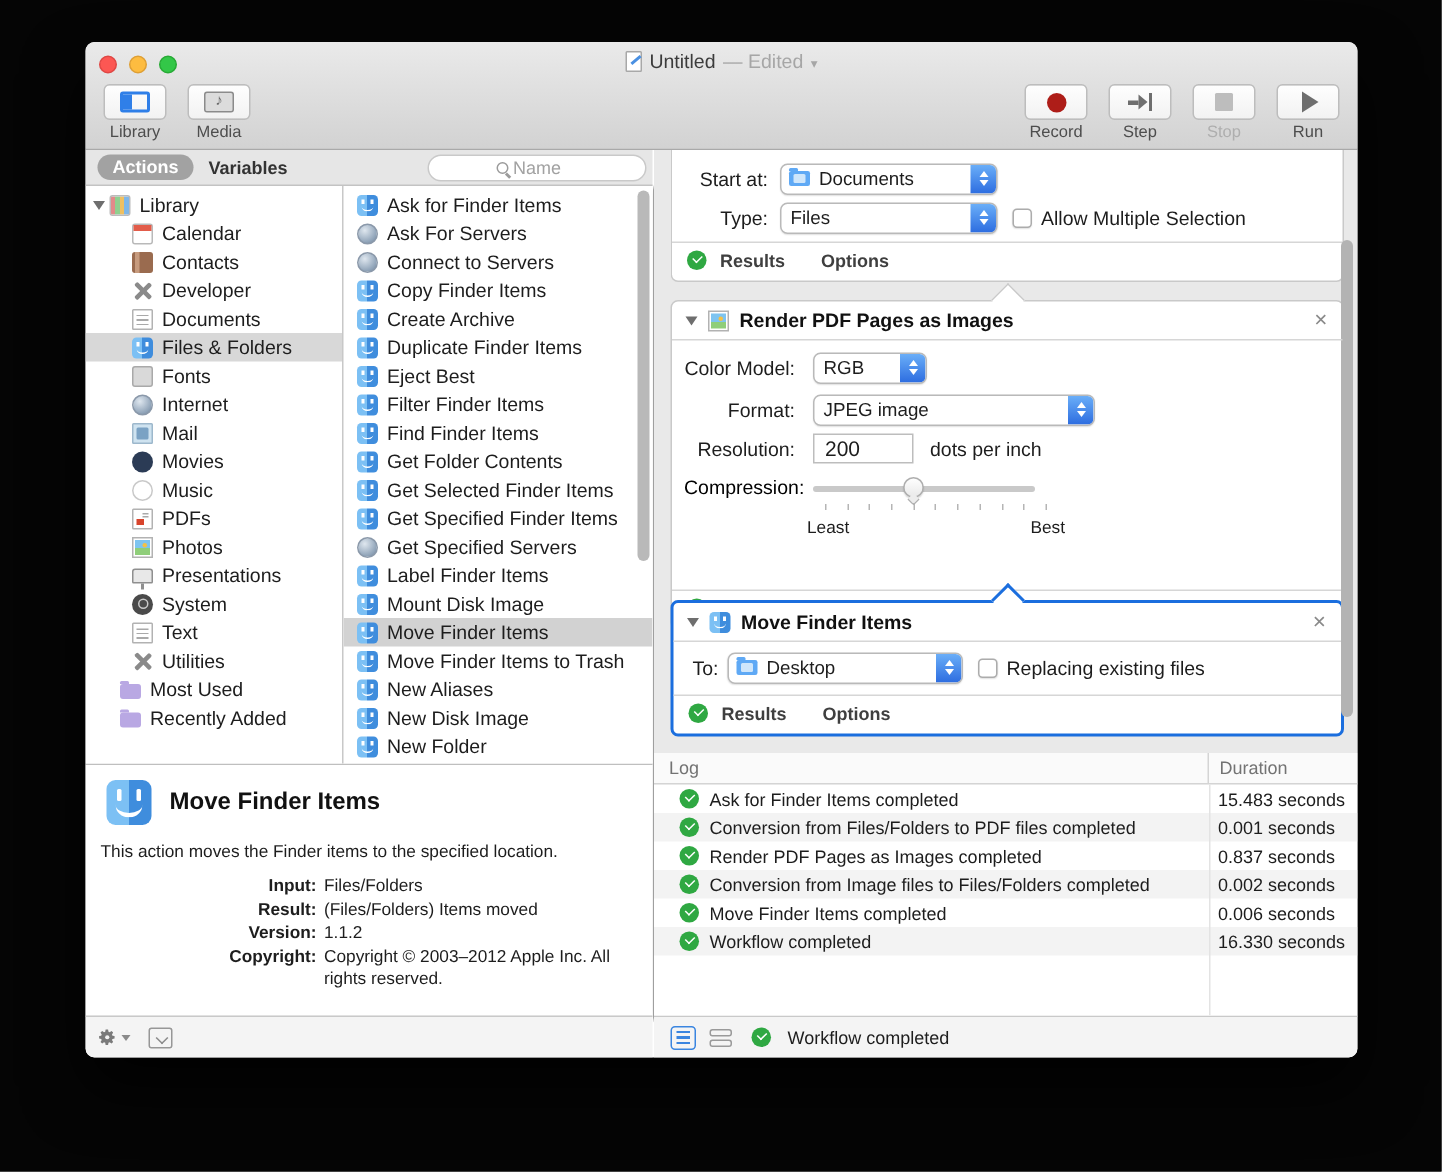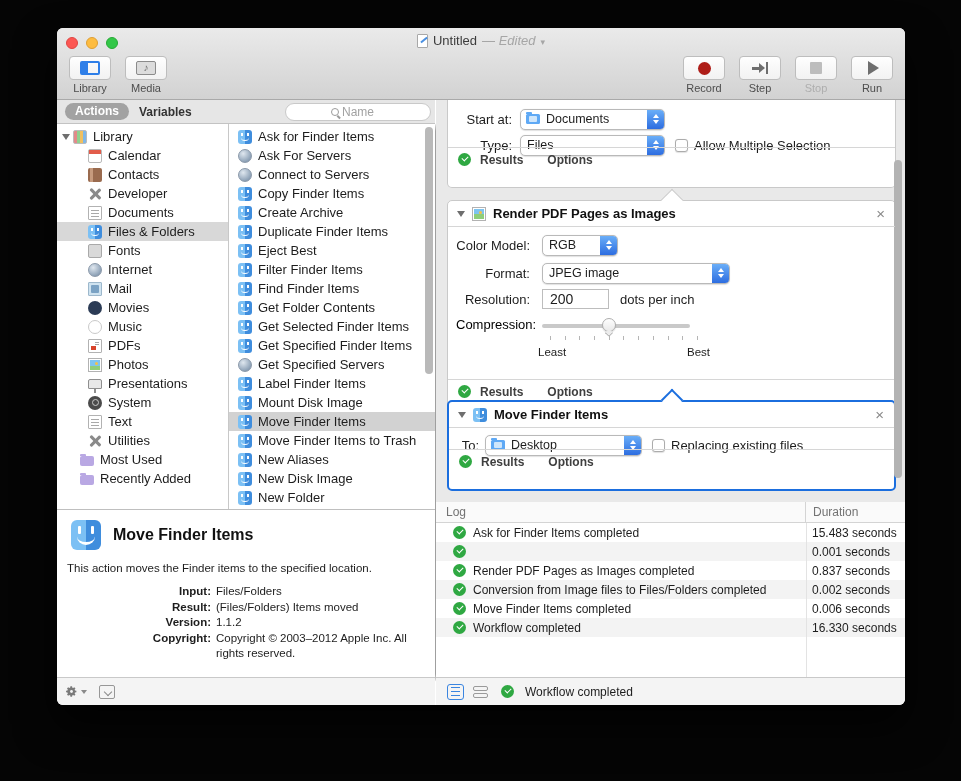--- a/index.html
+++ b/index.html
@@ -10,21 +10,21 @@
   .chrome { position:relative; height:72px; background:linear-gradient(#eaeaea,#d2d2d2); border-bottom:1px solid #a9a9a9; }
   .traffic { position:absolute; left:9px; top:9px; display:flex; gap:8px; }
   .tl { width:12px; height:12px; border-radius:50%; }
   .tl.red { background:#fc5753; border:1px solid #df4744; }
   .tl.yel { background:#fdbc40; border:1px solid #de9f34; }
   .tl.grn { background:#33c748; border:1px solid #27aa35; }
   .titlewrap { position:absolute; top:5px; left:0; right:0; display:flex; justify-content:center; align-items:center; gap:5px; font-size:13px; }
   .doc-ic { width:11px; height:14px; background:#fff; border:1px solid #a8a8a8; border-radius:1px; position:relative; }
   .doc-ic::after { content:""; position:absolute; left:2px; top:4px; width:8px; height:2px; background:#4a90e2; transform:rotate(-40deg); }
   .t-main { color:#3c3c3c; font-weight:bold; font-weight:500; }
-  .t-sub { color:#a6a6a6;font-style:italic; }
+  .t-sub { color:#a6a6a6; }
   .t-chev { color:#a6a6a6; font-size:9px; margin-top:2px; }
 
   .toolbar { position:absolute; top:26px; left:0; right:0; height:46px; display:flex; align-items:flex-start; padding:2px 10px 0 12px; }
   .tbtn { display:flex; flex-direction:column; align-items:center; margin-right:14px; }
   .tbtn .face { width:42px; height:24px; background:linear-gradient(#fefefe,#f2f2f2); border:1px solid #bdbdbd; border-radius:4px; display:flex; align-items:center; justify-content:center; }
   .tbtn .lab { font-size:11px; color:#4d4d4d; margin-top:2px; }
   .tbtn.disabled .lab { color:#aeaeae; }
   .spacer { flex:1; }
   .ic-library { width:20px; height:14px; border:2px solid #2f7fe8; border-radius:2px; position:relative; }
   .ic-library::before { content:""; position:absolute; left:0; top:0; bottom:0; width:6px; background:#2f7fe8; }
@@ -150,21 +150,21 @@
   .chevcap { width:17px; align-self:stretch; background:linear-gradient(#6aaef8,#2d6de0); display:flex; flex-direction:column; align-items:center; justify-content:center; gap:2px; flex:none; }
   .chevcap::before { content:""; width:0; height:0; border-bottom:4px solid #fff; border-left:3.5px solid transparent; border-right:3.5px solid transparent; }
   .chevcap::after { content:""; width:0; height:0; border-top:4px solid #fff; border-left:3.5px solid transparent; border-right:3.5px solid transparent; }
   .fold { width:14px; height:10px; background:#5fa9f5; border-radius:1.5px; position:relative; margin-left:5px; flex:none; }
   .fold::before { content:""; position:absolute; left:0; top:-2px; width:6px; height:2px; background:#5fa9f5; border-radius:1px 1px 0 0; }
   .fold::after { content:""; position:absolute; left:3px; top:2px; width:8px; height:6px; background:#cfe6fb; border-radius:1px; }
   .cbx { width:13px; height:13px; background:#fff; border:1px solid #acacac; border-radius:3px; flex:none; box-shadow:0 .5px 1px rgba(0,0,0,.12); }
   .cbx-lab { font-size:13px; margin-left:6px; }
   .tfield { width:67px; height:20px; border:1px solid #bdbdbd; background:#fff; margin-left:12px; font-size:14px; padding-left:7px; display:flex; align-items:center; }
   .unit { margin-left:11px; font-size:13px; }
-  .cfoot { display:flex; align-items:center; height:24px; padding:0 10px; border-top:1px solid #d6d6d6; position:absolute; left:0; right:0; bottom:16px; }
+  .cfoot { display:flex; align-items:center; height:24px; padding:0 10px; border-top:1px solid #d6d6d6; position:absolute; left:0; right:0; bottom:2px; }
   .gcheck { width:15px; height:15px; border-radius:50%; background:#2fa842; position:relative; flex:none; }
   .gcheck::after { content:""; position:absolute; left:4px; top:3.5px; width:6px; height:3.5px; border-left:1.8px solid #fff; border-bottom:1.8px solid #fff; transform:rotate(-45deg); }
   .gcheck.sm { width:13px; height:13px; }
   .gcheck.sm::after { left:3.5px; top:3px; width:5px; height:3px; }
   .foot-lab { font-size:12px; font-weight:bold; color:#3f3f3f; }
   .foot-lab.r { margin-left:9px; } .foot-lab.o { margin-left:24px; }
   
   .slider-zone { padding-left:8px; margin-top:8px; }
   .slider-line { display:flex; align-items:flex-start; }
   .slider { position:relative; width:148px; height:16px; margin-left:12px; margin-top:1px; }
@@ -639,20 +639,21 @@
               <span class="msg">
                 <span class="gcheck sm"></span>
                 <span>Ask for Finder Items completed</span>
               </span>
               <span class="dur">15.483 seconds</span>
             </div>
 
             <div class="log-row">
               <span class="msg">
                 <span class="gcheck sm"></span>
+                <span>Conversion from Files/Folders to PDF files completed</span>
               </span>
               <span class="dur">0.001 seconds</span>
             </div>
 
             <div class="log-row">
               <span class="msg">
                 <span class="gcheck sm"></span>
                 <span>Render PDF Pages as Images completed</span>
               </span>
               <span class="dur">0.837 seconds</span>

